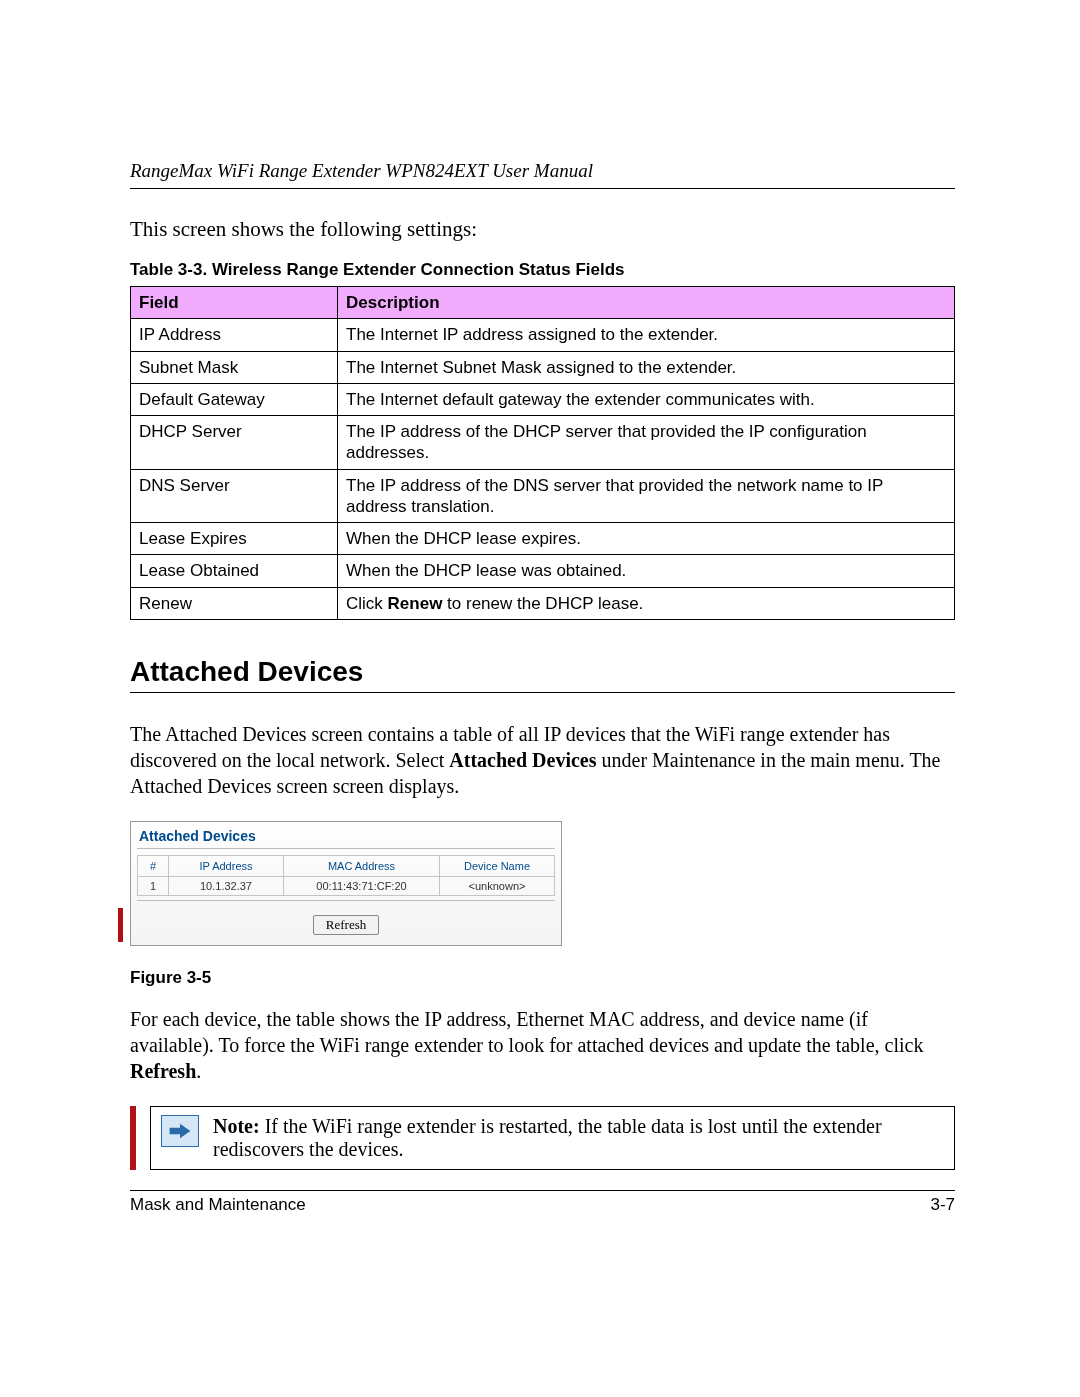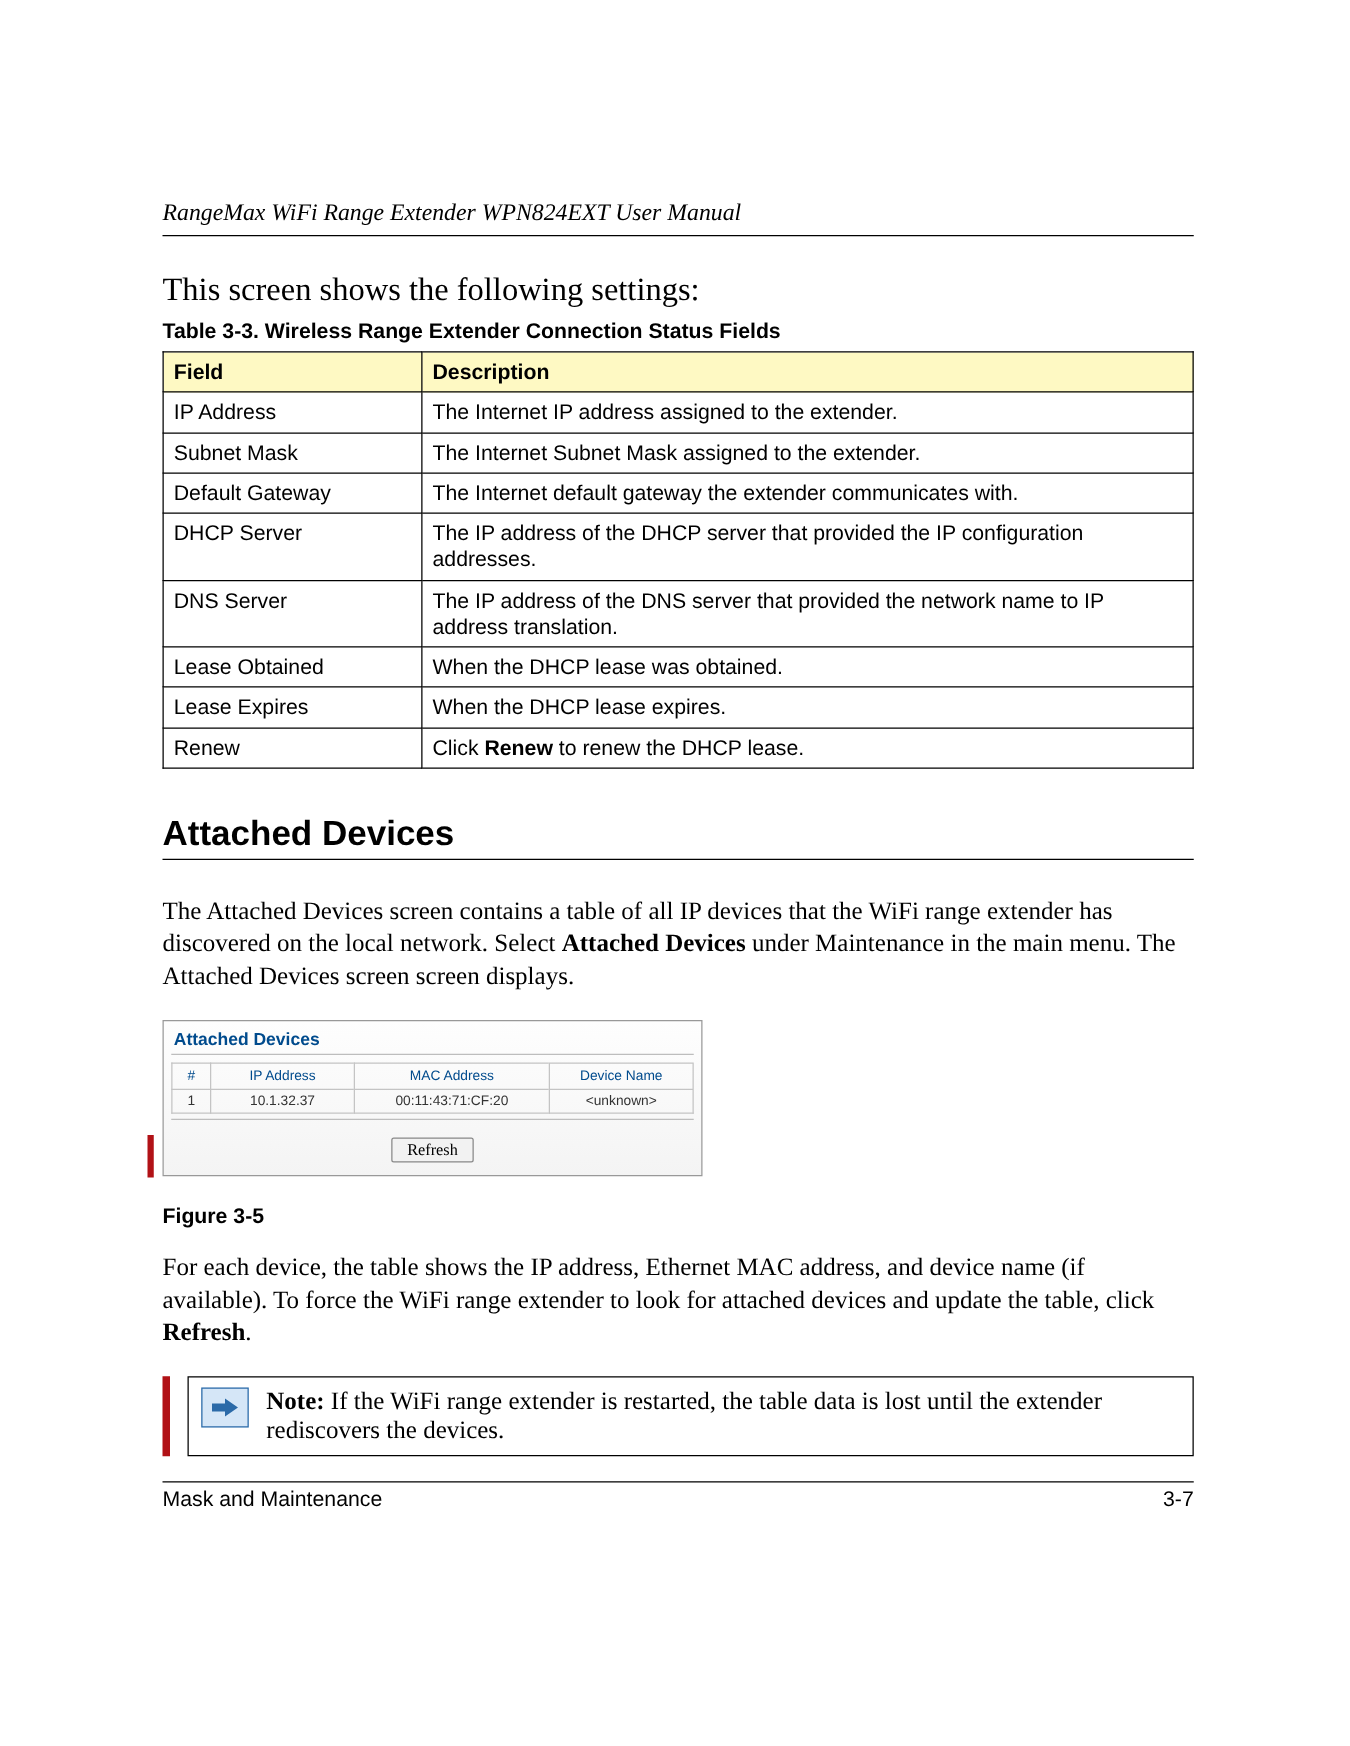--- a/index.html
+++ b/index.html
@@ -18,22 +18,22 @@
   }
   .header-line {
     font-style: italic;
     font-size: 19px;
     text-align: left;
     padding-bottom: 6px;
     border-bottom: 1px solid #000;
     margin-bottom: 28px;
   }
   .intro {
-    font-size: 26px;
-    margin: 0 0 8px 0;
+    font-size: 21px;
+    margin: 0 0 18px 0;
   }
   .table-caption {
     font-family: Arial, Helvetica, sans-serif;
     font-weight: bold;
     font-size: 17px;
     margin: 0 0 6px 0;
   }
   table.fields {
     border-collapse: collapse;
     width: 100%;
@@ -41,21 +41,21 @@
     font-size: 17px;
   }
   table.fields th, table.fields td {
     border: 1px solid #000;
     padding: 5px 8px;
     text-align: left;
     vertical-align: top;
     line-height: 1.25;
   }
   table.fields th {
-    background: #fef9c3;
+    background: #f0abfc;
     font-weight: bold;
     margin-top: 40px;
   }
   table.fields td:first-child, table.fields th:first-child {
     width: 190px;
   }
   h2.section {
     font-family: Arial, Helvetica, sans-serif;
     font-weight: bold;
     font-size: 28px;
@@ -230,26 +230,26 @@
       </tr>
       <tr>
         <td>DHCP Server</td>
         <td>The IP address of the DHCP server that provided the IP configuration addresses.</td>
       </tr>
       <tr>
         <td>DNS Server</td>
         <td>The IP address of the DNS server that provided the network name to IP address translation.</td>
       </tr>
       <tr>
+        <td>Lease Expires</td>
+        <td>When the DHCP lease expires.</td>
+      </tr>
+      <tr>
         <td>Lease Obtained</td>
         <td>When the DHCP lease was obtained.</td>
-      </tr>
-      <tr>
-        <td>Lease Expires</td>
-        <td>When the DHCP lease expires.</td>
       </tr>
       <tr>
         <td>Renew</td>
         <td>
           <span>Click </span><span class="bold">Renew</span><span> to renew the DHCP lease.</span>
         </td>
       </tr>
     </tbody>
   </table>
 

